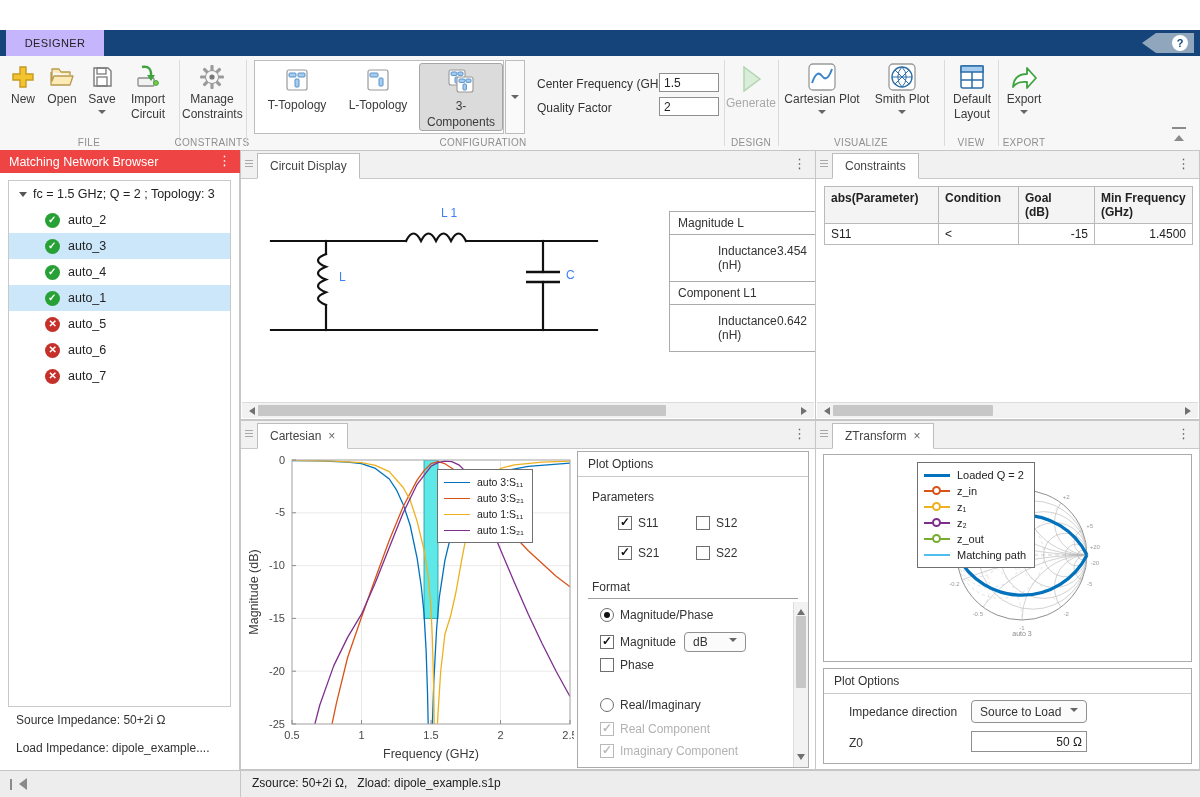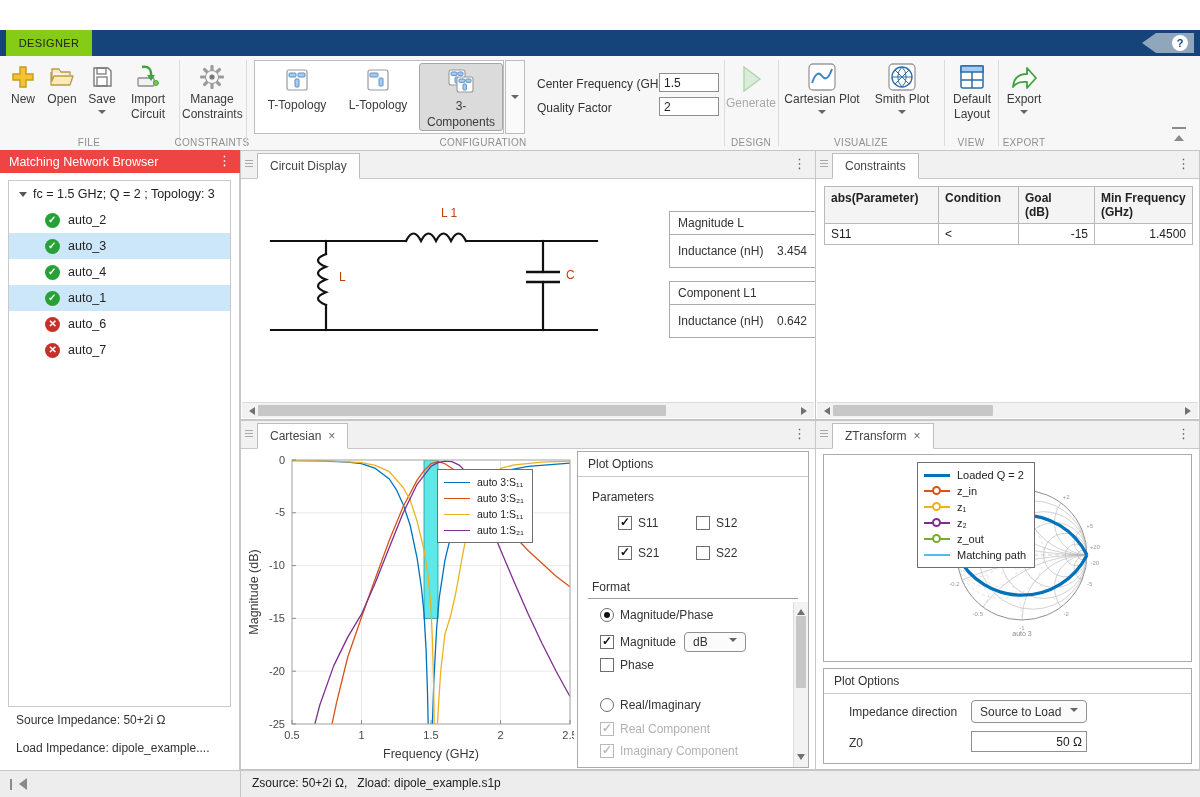--- a/index.html
+++ b/index.html
@@ -7,21 +7,21 @@
   
   .titlebar{position:absolute;top:0;left:0;right:0;height:30px;background:#fff;display:flex;align-items:center;}
   .titlebar .apptitle{font-size:13px;color:#1b1b1b;margin-left:8px;}
   .winbtns{position:absolute;right:0;top:0;height:30px;display:flex;}
   .winbtn{width:46px;height:30px;display:flex;align-items:center;justify-content:center;cursor:pointer;}
   .ico-min{width:11px;height:0;border-top:1.6px solid #333;}
   .ico-max{width:10px;height:10px;border:1.4px solid #333;}
   .ico-close{font-size:16px;color:#333;line-height:1;}
   
   .tabstrip{position:absolute;top:30px;left:0;right:0;height:26px;background:#14447A;}
-  .designer-tab{position:absolute;left:6px;top:0;bottom:0;width:86px;background:#84cc16;color:#222;font-size:11px;display:flex;align-items:center;justify-content:center;letter-spacing:.4px;}
+  .designer-tab{position:absolute;left:6px;top:0;bottom:0;width:98px;background:#c4b5fd;color:#222;font-size:11px;display:flex;align-items:center;justify-content:center;letter-spacing:.4px;}
   .help-badge{position:absolute;right:6px;top:3px;width:52px;height:20px;background:#8FA6BD;clip-path:polygon(14px 0,100% 0,100% 100%,14px 100%,0 50%);display:flex;align-items:center;justify-content:flex-end;padding-right:6px;box-sizing:border-box;cursor:pointer;}
   .help-circle{width:16px;height:16px;border-radius:50%;background:#fff;color:#14447A;font-size:11px;font-weight:bold;display:flex;align-items:center;justify-content:center;}
   
   .ribbon{position:absolute;top:56px;left:0;right:0;height:94px;background:#F7F7F7;border-bottom:1px solid #CFCFCF;font-size:12px;color:#3b3b3b;}
   .rsep{position:absolute;top:4px;bottom:4px;width:1px;background:#DBDBDB;}
   .rsection{position:absolute;bottom:2px;transform:translateX(-50%);font-size:10px;color:#8f8f8f;letter-spacing:.3px;}
   .rbtn{position:absolute;top:6px;text-align:center;cursor:pointer;}
   .rbtn .ric{height:30px;display:flex;align-items:center;justify-content:center;}
   .rbtn .rlb{line-height:15px;}
   .rlb.dis{color:#a9a9a9;}
@@ -63,24 +63,24 @@
   .imp-label{position:absolute;left:16px;font-size:12px;color:#333;}
   
   .statusbar{position:absolute;left:0;right:0;top:770px;height:27px;background:#EDEDED;border-top:1px solid #C6C6C6;box-sizing:border-box;}
   .status-left{position:absolute;left:0;top:0;bottom:0;width:240px;border-right:1px solid #C6C6C6;display:flex;align-items:center;}
   .skip-icon{margin-left:10px;display:flex;align-items:center;cursor:pointer;}
   .skip-icon .bar{width:2px;height:11px;background:#8a8a8a;}
   .skip-icon .tri{width:0;height:0;border:6px solid transparent;border-right:8px solid #8a8a8a;margin-left:1px;}
   .status-text{position:absolute;left:252px;top:5px;font-size:12px;color:#222;white-space:pre;}
   
   .circuit-canvas{position:absolute;left:28px;top:77px;width:330px;height:122px;background:#fff;}
-  .circ-label{position:absolute;font-size:12px;color:#c2410c;}
+  .circ-label{position:absolute;font-size:12px;color:#3b82f6;}
   .comp-box{position:absolute;left:428px;width:145px;border:1px solid #ABABAB;background:#fff;font-size:12px;color:#333;}
   .comp-title{padding:4px 8px;border-bottom:1px solid #ABABAB;}
-  .comp-row{display:flex;justify-content:space-between;padding:9px 8px;}
+  .comp-row{display:flex;justify-content:space-between;padding:9px 8px;margin-left:40px;}
   .hscroll{position:absolute;left:1px;right:1px;height:15px;background:#F2F2F2;border-top:1px solid #DCDCDC;}
   .hthumb{position:absolute;top:2px;height:11px;background:#C7C7C7;border-radius:1px;cursor:pointer;}
   .harrow{position:absolute;top:4px;width:0;height:0;border:4px solid transparent;cursor:pointer;}
   .harrow.l{left:3px;border-right:6px solid #707070;}
   .harrow.r{right:3px;border-left:6px solid #707070;}
   
   .ctable{border-collapse:collapse;font-size:12px;color:#222;table-layout:fixed;}
   .ctable th{background:#F4F4F4;border:1px solid #B9B9B9;text-align:left;padding:4px 6px;font-weight:bold;white-space:pre-line;vertical-align:top;}
   .ctable td{border:1px solid #B9B9B9;padding:3px 6px;background:#fff;}
   .ctable td.num{text-align:right;}
@@ -316,20 +316,24 @@
             <span class="ticon pass"></span>
             <span>auto_3</span>
           </div>
           <div class="trow">
             <span class="ticon pass"></span>
             <span>auto_4</span>
           </div>
           <div class="trow selected">
             <span class="ticon pass"></span>
             <span>auto_1</span>
+          </div>
+          <div class="trow">
+            <span class="ticon fail"></span>
+            <span>auto_5</span>
           </div>
           <div class="trow">
             <span class="ticon fail"></span>
             <span>auto_6</span>
           </div>
           <div class="trow">
             <span class="ticon fail"></span>
             <span>auto_7</span>
           </div>
         </div>

